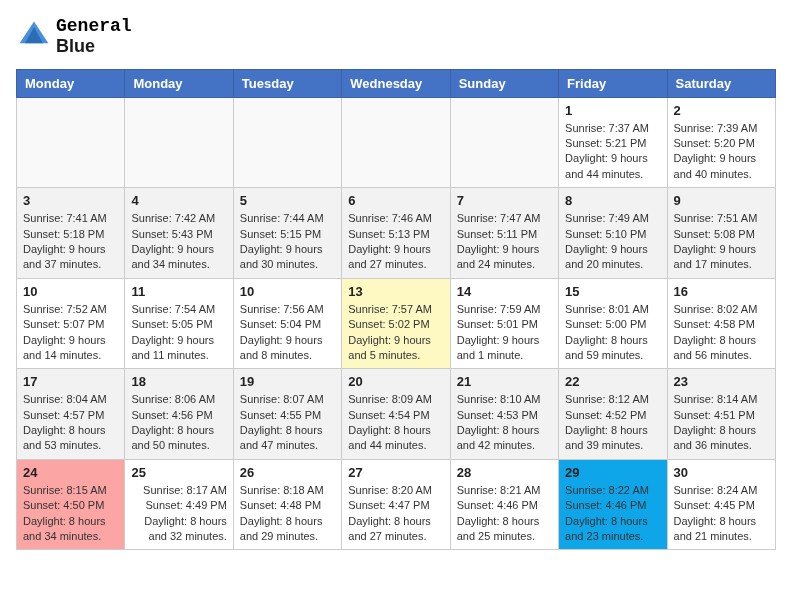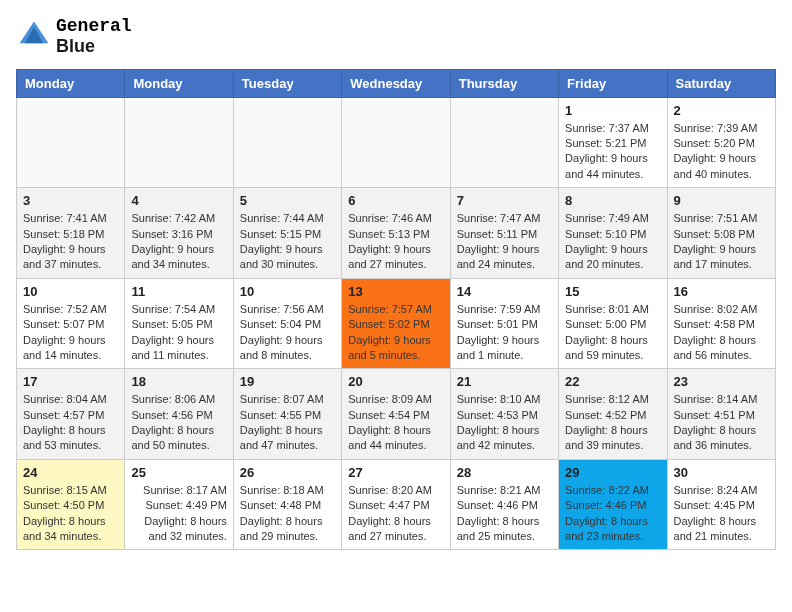--- a/index.html
+++ b/index.html
@@ -118,21 +118,21 @@
     </div>
   </div>
 
   <table class="calendar">
     <thead>
       <tr>
       <th>Monday</th>
           <th>Monday</th>
           <th>Tuesday</th>
           <th>Wednesday</th>
-          <th>Thursday</th>
+          <th>Sunday</th>
           <th>Friday</th>
           <th>Saturday</th>
         </tr>
     </thead>
     <tbody id="calendar-body">
     <tr>
           <td class="empty" style="background: rgb(249, 249, 249);"></td>
           <td class="empty" style="background: rgb(249, 249, 249);"></td>
           <td class="empty" style="background: rgb(249, 249, 249);"></td>
           <td class="empty" style="background: rgb(249, 249, 249);"></td>
@@ -153,21 +153,21 @@
         <tr>
           <td style="background: rgb(242, 242, 242);">
             <span class="day-number">3</span>
             <div class="day-info" style="white-space: pre-line;">Sunrise: 7:41 AM
 Sunset: 5:18 PM
 Daylight: 9 hours and 37 minutes.</div>
           </td>
           <td style="background: rgb(242, 242, 242);">
             <span class="day-number">4</span>
             <div class="day-info" style="white-space: pre-line;">Sunrise: 7:42 AM
-Sunset: 3:16 PM
+Sunset: 5:43 PM
 Daylight: 9 hours and 34 minutes.</div>
           </td>
           <td style="background: rgb(242, 242, 242);">
             <span class="day-number">5</span>
             <div class="day-info" style="white-space: pre-line;">Sunrise: 7:44 AM
 Sunset: 5:15 PM
 Daylight: 9 hours and 30 minutes.</div>
           </td>
           <td style="background: rgb(242, 242, 242);">
             <span class="day-number">6</span>
@@ -206,21 +206,21 @@
             <div class="day-info" style="white-space: pre-line;">Sunrise: 7:54 AM
 Sunset: 5:05 PM
 Daylight: 9 hours and 11 minutes.</div>
           </td>
           <td style="background: rgb(255, 255, 255);">
             <span class="day-number">10</span>
             <div class="day-info" style="white-space: pre-line;">Sunrise: 7:56 AM
 Sunset: 5:04 PM
 Daylight: 9 hours and 8 minutes.</div>
           </td>
-          <td style="background: #f97316;">
+          <td style="background: #fef9c3;">
             <span class="day-number">13</span>
             <div class="day-info" style="white-space: pre-line;">Sunrise: 7:57 AM
 Sunset: 5:02 PM
 Daylight: 9 hours and 5 minutes.</div>
           </td>
           <td style="background: rgb(255, 255, 255);">
             <span class="day-number">14</span>
             <div class="day-info" style="white-space: pre-line;">Sunrise: 7:59 AM
 Sunset: 5:01 PM
 Daylight: 9 hours and 1 minute.</div>
@@ -276,21 +276,21 @@
 Daylight: 8 hours and 39 minutes.</div>
           </td>
           <td style="background: rgb(242, 242, 242);">
             <span class="day-number">23</span>
             <div class="day-info" style="white-space: pre-line;">Sunrise: 8:14 AM
 Sunset: 4:51 PM
 Daylight: 8 hours and 36 minutes.</div>
           </td>
         </tr>
         <tr>
-          <td style="background: #fef9c3;">
+          <td style="background: #fca5a5;">
             <span class="day-number">24</span>
             <div class="day-info" style="white-space: pre-line;">Sunrise: 8:15 AM
 Sunset: 4:50 PM
 Daylight: 8 hours and 34 minutes.</div>
           </td>
           <td style="background: rgb(255, 255, 255);">
             <span class="day-number">25</span>
             <div class="day-info" style="white-space: pre-line; text-align: right;">Sunrise: 8:17 AM
 Sunset: 4:49 PM
 Daylight: 8 hours and 32 minutes.</div>

